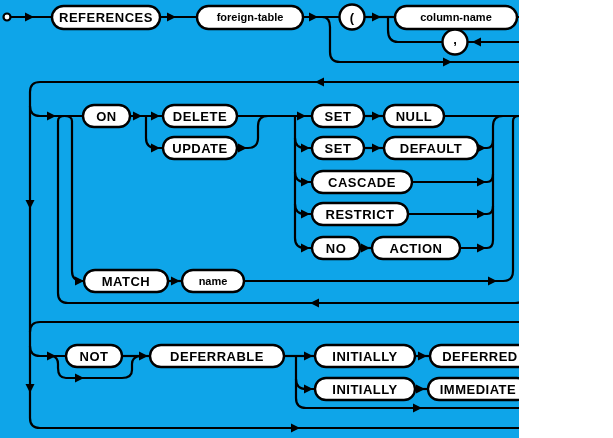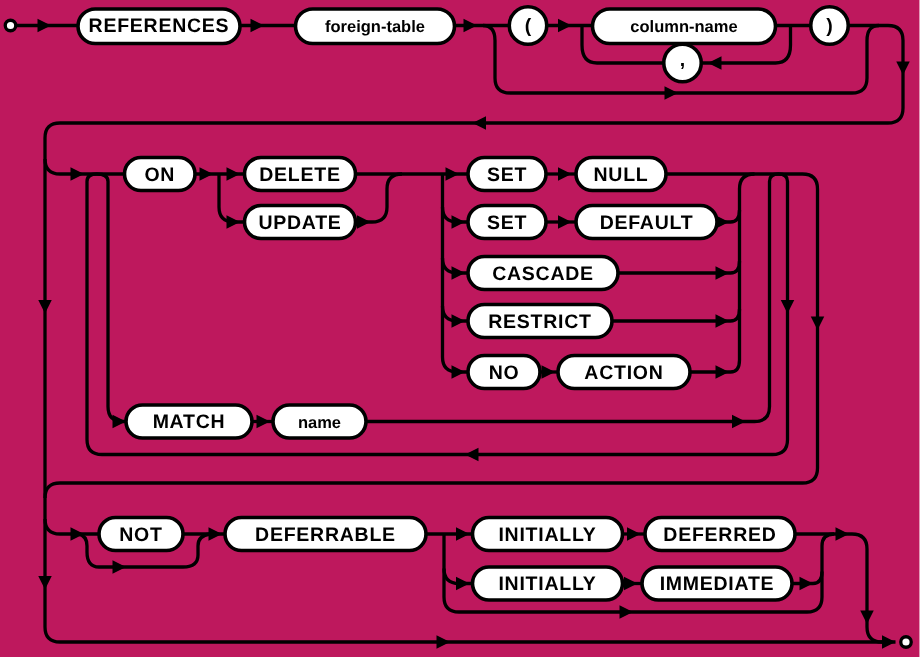--- a/index.html
+++ b/index.html
@@ -1,16 +1,16 @@
 <!DOCTYPE html>
 <html><head>
 <meta charset="utf-8">
 <style>
   html,body{margin:0;padding:0;background:#ffffff;}
-  .stage{width:613px;height:438px;background:#be185d;position:relative;overflow:hidden;}
+  .stage{width:519px;height:438px;background:#0ea5e9;position:relative;overflow:hidden;}
   svg{display:block;font-family:"Liberation Sans","DejaVu Sans",sans-serif;}
   .rail{fill:none;stroke:#000;stroke-width:2.2;stroke-linecap:butt;}
   .ah{fill:#000;stroke:none;}
   .node .box{fill:#fff;stroke:#000;stroke-width:2.4;}
   .node text{fill:#000;text-anchor:middle;font-weight:bold;}
   .kw text{font-size:13px;letter-spacing:.5px;}
   .nt text{font-size:11px;}
   .punct text{font-size:13px;}
   .bullet{fill:#fff;stroke:#000;stroke-width:2.2;}
 </style>

